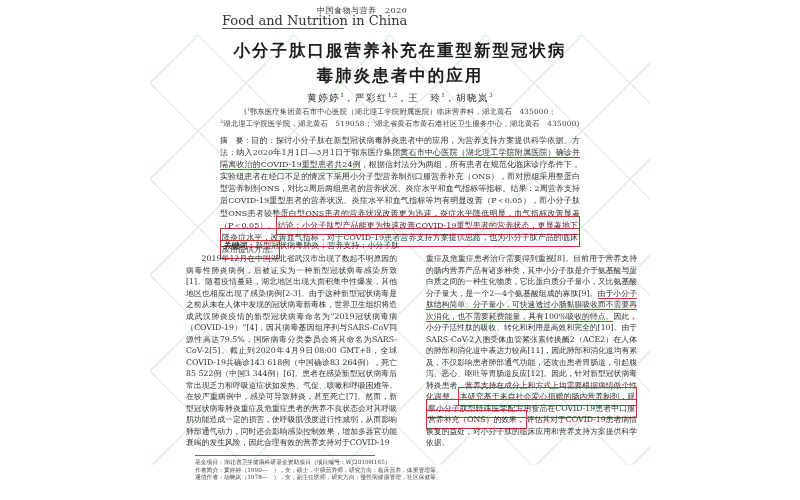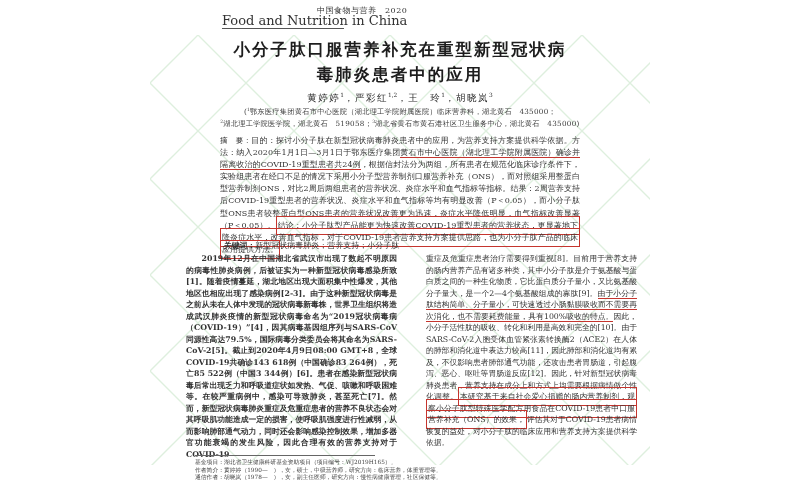--- a/index.html
+++ b/index.html
@@ -10,39 +10,39 @@
     font-family:"DejaVu Serif","Liberation Serif",serif; color:#2e2e2e;
   }
   .watermark { position:absolute; left:150px; top:35px; color:var(--wm); opacity:.45; pointer-events:none; }
 
   .jheader { position:absolute; left:222px; top:6px; line-height:10px;text-align:right; }
   .jheader .zh { font-size:8px; color:#333; letter-spacing:.5px; }
   .jheader .en { font-size:13px; color:#333; }
   .jheader .rule { width:122px; border-top:1px solid #555; margin-top:2px; }
 
   .title { position:absolute; left:100px; top:38px; width:600px; text-align:center;
-    font-family:Liberation Mono, monospace; font-weight:700;
+    font-family:Liberation Serif, serif; font-weight:700;
     font-size:16.5px; line-height:25px; letter-spacing:2px; color:#1d1d1d; }
 
   .authors { position:absolute; left:100px; top:92px; width:600px; text-align:center;
     font-size:9.5px; letter-spacing:1.5px; color:#2a2a2a; }
 
   .affil { position:absolute; left:100px; width:600px; text-align:center;
     font-size:7.2px; color:#3a3a3a; letter-spacing:.3px; }
   .affil.l1 { top:107px; } .affil.l2 { top:119px; }
 
   .abstract { position:absolute; left:220px; top:135px; width:360px;
     font-size:8px; line-height:12.1px; text-align:justify; color:#333; }
   .keywords { position:absolute; left:224px; top:240px; width:344px;
     font-size:8px; color:#333; }
   .keywords b { font-family:"DejaVu Sans","Liberation Sans",sans-serif; font-size:7.8px; }
 
   .col { position:absolute; top:253px; width:211px;
     font-size:7.8px; line-height:11.5px; text-align:justify; color:#333; }
-  .col-left { left:186px;font-weight:bold; } .col-right { left:426px; }
+  .col-left { left:186px; } .col-right { left:426px; }
   .col p.indent { text-indent:2em; }
 
   .footnote { position:absolute; left:195px; top:455px; width:380px; }
   .footnote .rule { width:180px; border-top:1px solid #666; margin-bottom:3px; }
   .footnote .fline { font-size:5.8px; line-height:7.6px; color:#444; white-space:nowrap; }
 
   
   .m-sup { font-size:62%; vertical-align:super; letter-spacing:0; }
   .m-bold { font-weight:400; font-family:"DejaVu Sans","Liberation Sans",sans-serif; font-size:95%; }
   .m-underline { border-bottom:1.6px solid var(--red); }

